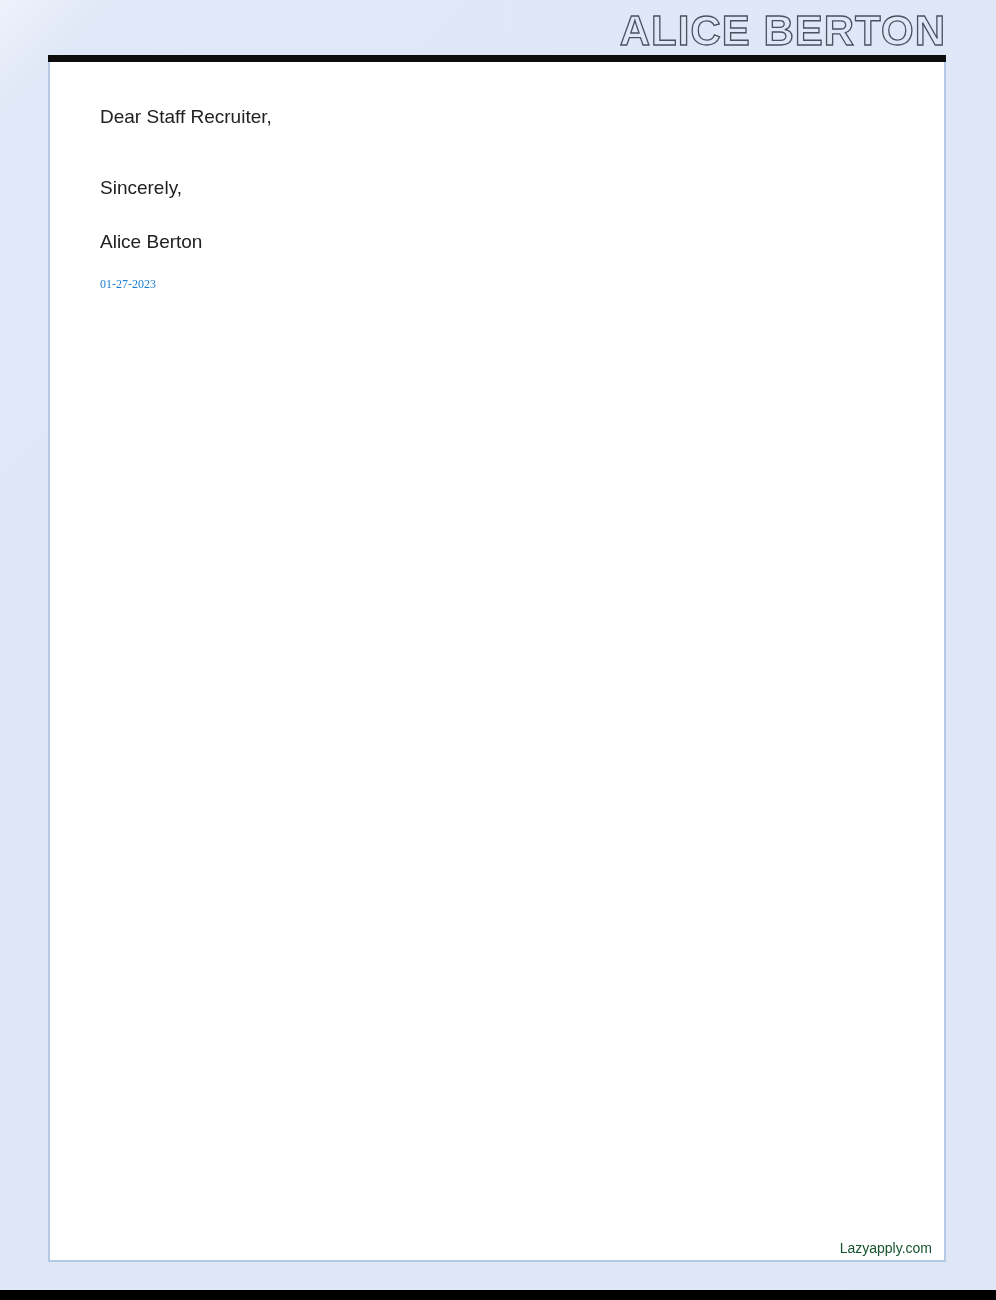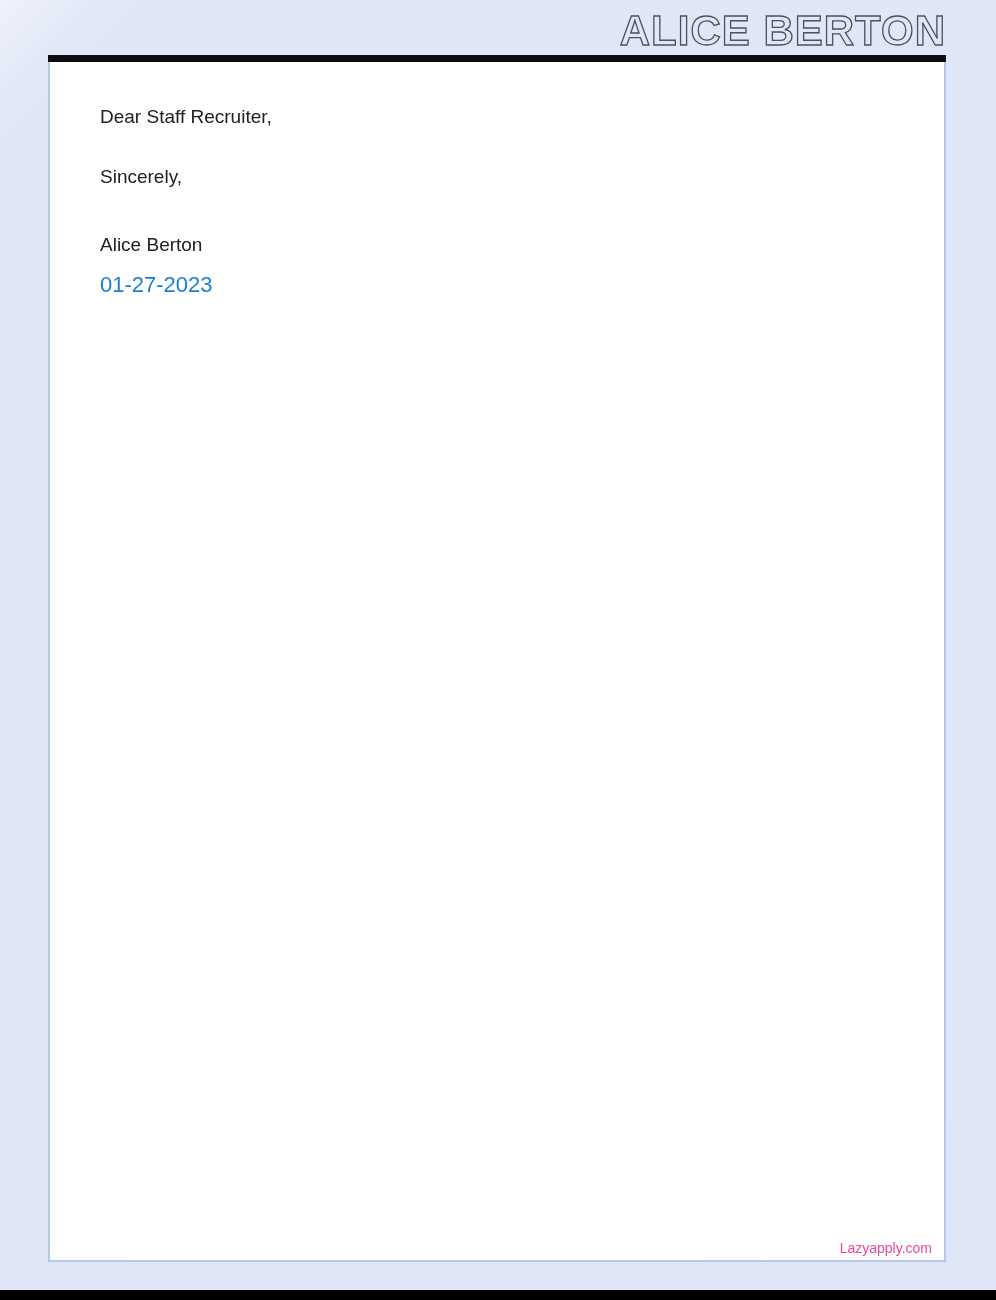--- a/index.html
+++ b/index.html
@@ -48,37 +48,38 @@
     border-bottom: 2px solid #b5c8e4;
   }
   .letter {
     padding: 40px 52px 0 50px;
     font-size: 19px;
     line-height: 30px;
     font-weight: 300;
     color: #212121;
   }
   .letter p { margin-bottom: 30px; }
-  .letter .salutation { margin-bottom: 30px; }
-  .letter .closing { margin-bottom: 38px; }
+  .letter .salutation { margin-bottom: 41px; }
+  .letter .closing { margin-bottom: 24px; }
   .letter .signature { margin-bottom: 10px; }
   .date-link {
     display: inline-block;
     color: #1a7fd4;
     text-decoration: none;
-    font-size: 22px;
+    font-size: 12px;
     line-height: 30px;
     cursor: pointer;
+    font-family: Liberation Serif, serif;
   }
   .footer-brand {
     position: absolute;
     right: 12px;
     bottom: 4px;
     font-size: 14px;
-    color: #ec4899;
+    color: #14532d;
   }
   .bottom-bar {
     position: absolute;
     left: 0;
     bottom: 0;
     width: 996px;
     height: 10px;
     background: #000000;
   }
 </style>

